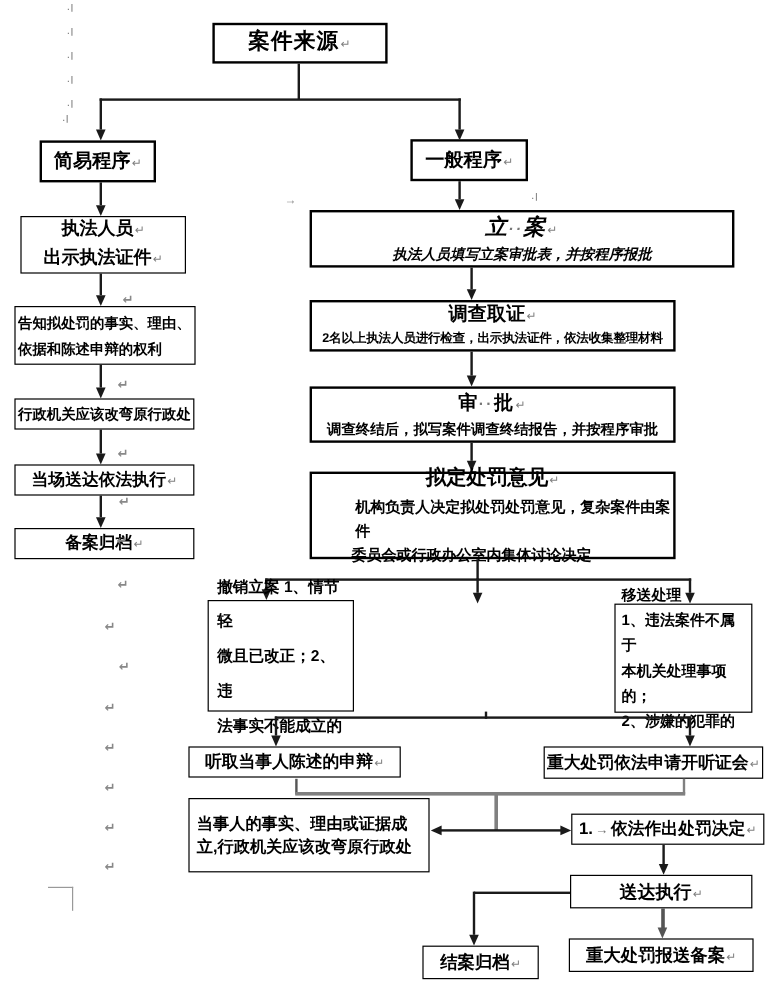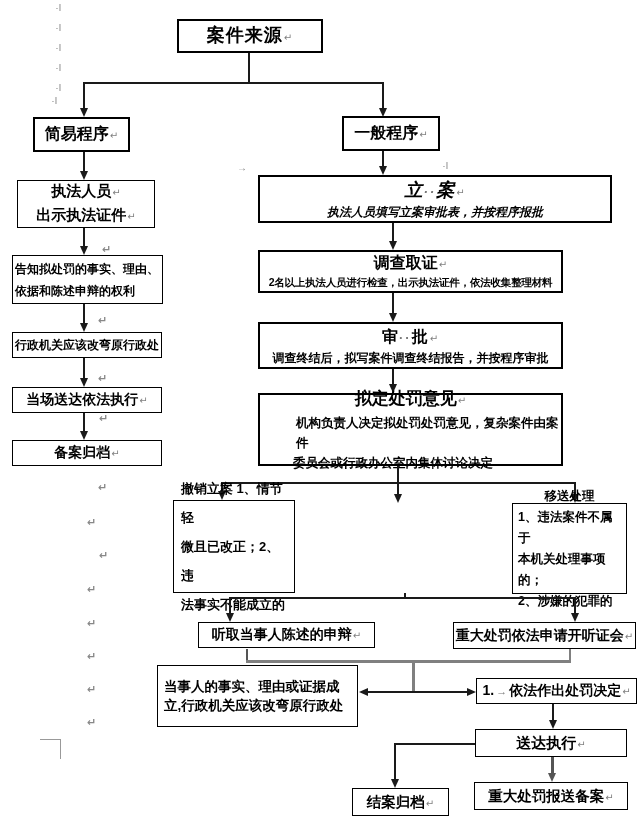--- a/index.html
+++ b/index.html
@@ -125,34 +125,34 @@
   <div class="ah ah-down" style="left:570.5px;top:494px;"></div>
 
   <div class="box thin ta-l" style="left:173px;top:500px;width:122px;height:93px;font-size:13px;line-height:29px;padding:0 7px;">
     <div>撤销立案 1、情节轻</div>
     <div>微且已改正；2、违</div>
     <div>法事实不能成立的</div>
   </div>
 
 
   <div class="box thin ta-l" style="left:512px;top:503px;width:115px;height:91px;font-size:12.5px;line-height:21px;padding:0 5px;">
-    <div style="text-align:center;">移送处理</div>
+    <div style="text-align:left;">移送处理</div>
     <div>1、违法案件不属于</div>
     <div>本机关处理事项的；</div>
     <div>2、涉嫌的犯罪的</div>
   </div>
 
   <div class="vl" style="left:404px;top:593px;width:2px;height:6px;"></div>
   <div class="hl" style="left:229px;top:597px;width:347px;height:2px;"></div>
   <div class="vl" style="left:229px;top:597px;width:2px;height:16px;"></div>
   <div class="ah ah-down" style="left:225.5px;top:613px;"></div>
   <div class="vl" style="left:574px;top:597px;width:2px;height:16px;"></div>
   <div class="ah ah-down" style="left:570.5px;top:613px;"></div>
 
-  <div class="box thin" style="left:157px;top:622px;width:177px;height:26px;font-size:14px;margin-left:41px;">
+  <div class="box thin" style="left:157px;top:622px;width:177px;height:26px;font-size:14px;">
     <div><span>听取当事人陈述的申辩</span><span class="ret">↵</span></div>
   </div>
   <div class="box thin" style="left:453px;top:622px;width:183px;height:27px;font-size:14px;">
     <div><span>重大处罚依法申请开听证会</span><span class="ret">↵</span></div>
   </div>
 
   <div class="vl" style="left:246px;top:649px;width:2px;height:13px;background:#555;"></div>
   <div class="hl grayline" style="left:246px;top:660px;width:325px;height:3px;"></div>
   <div class="vl grayline" style="left:569px;top:649px;width:2px;height:13px;"></div>
   <div class="vl grayline" style="left:412px;top:662px;width:3px;height:30px;"></div>

